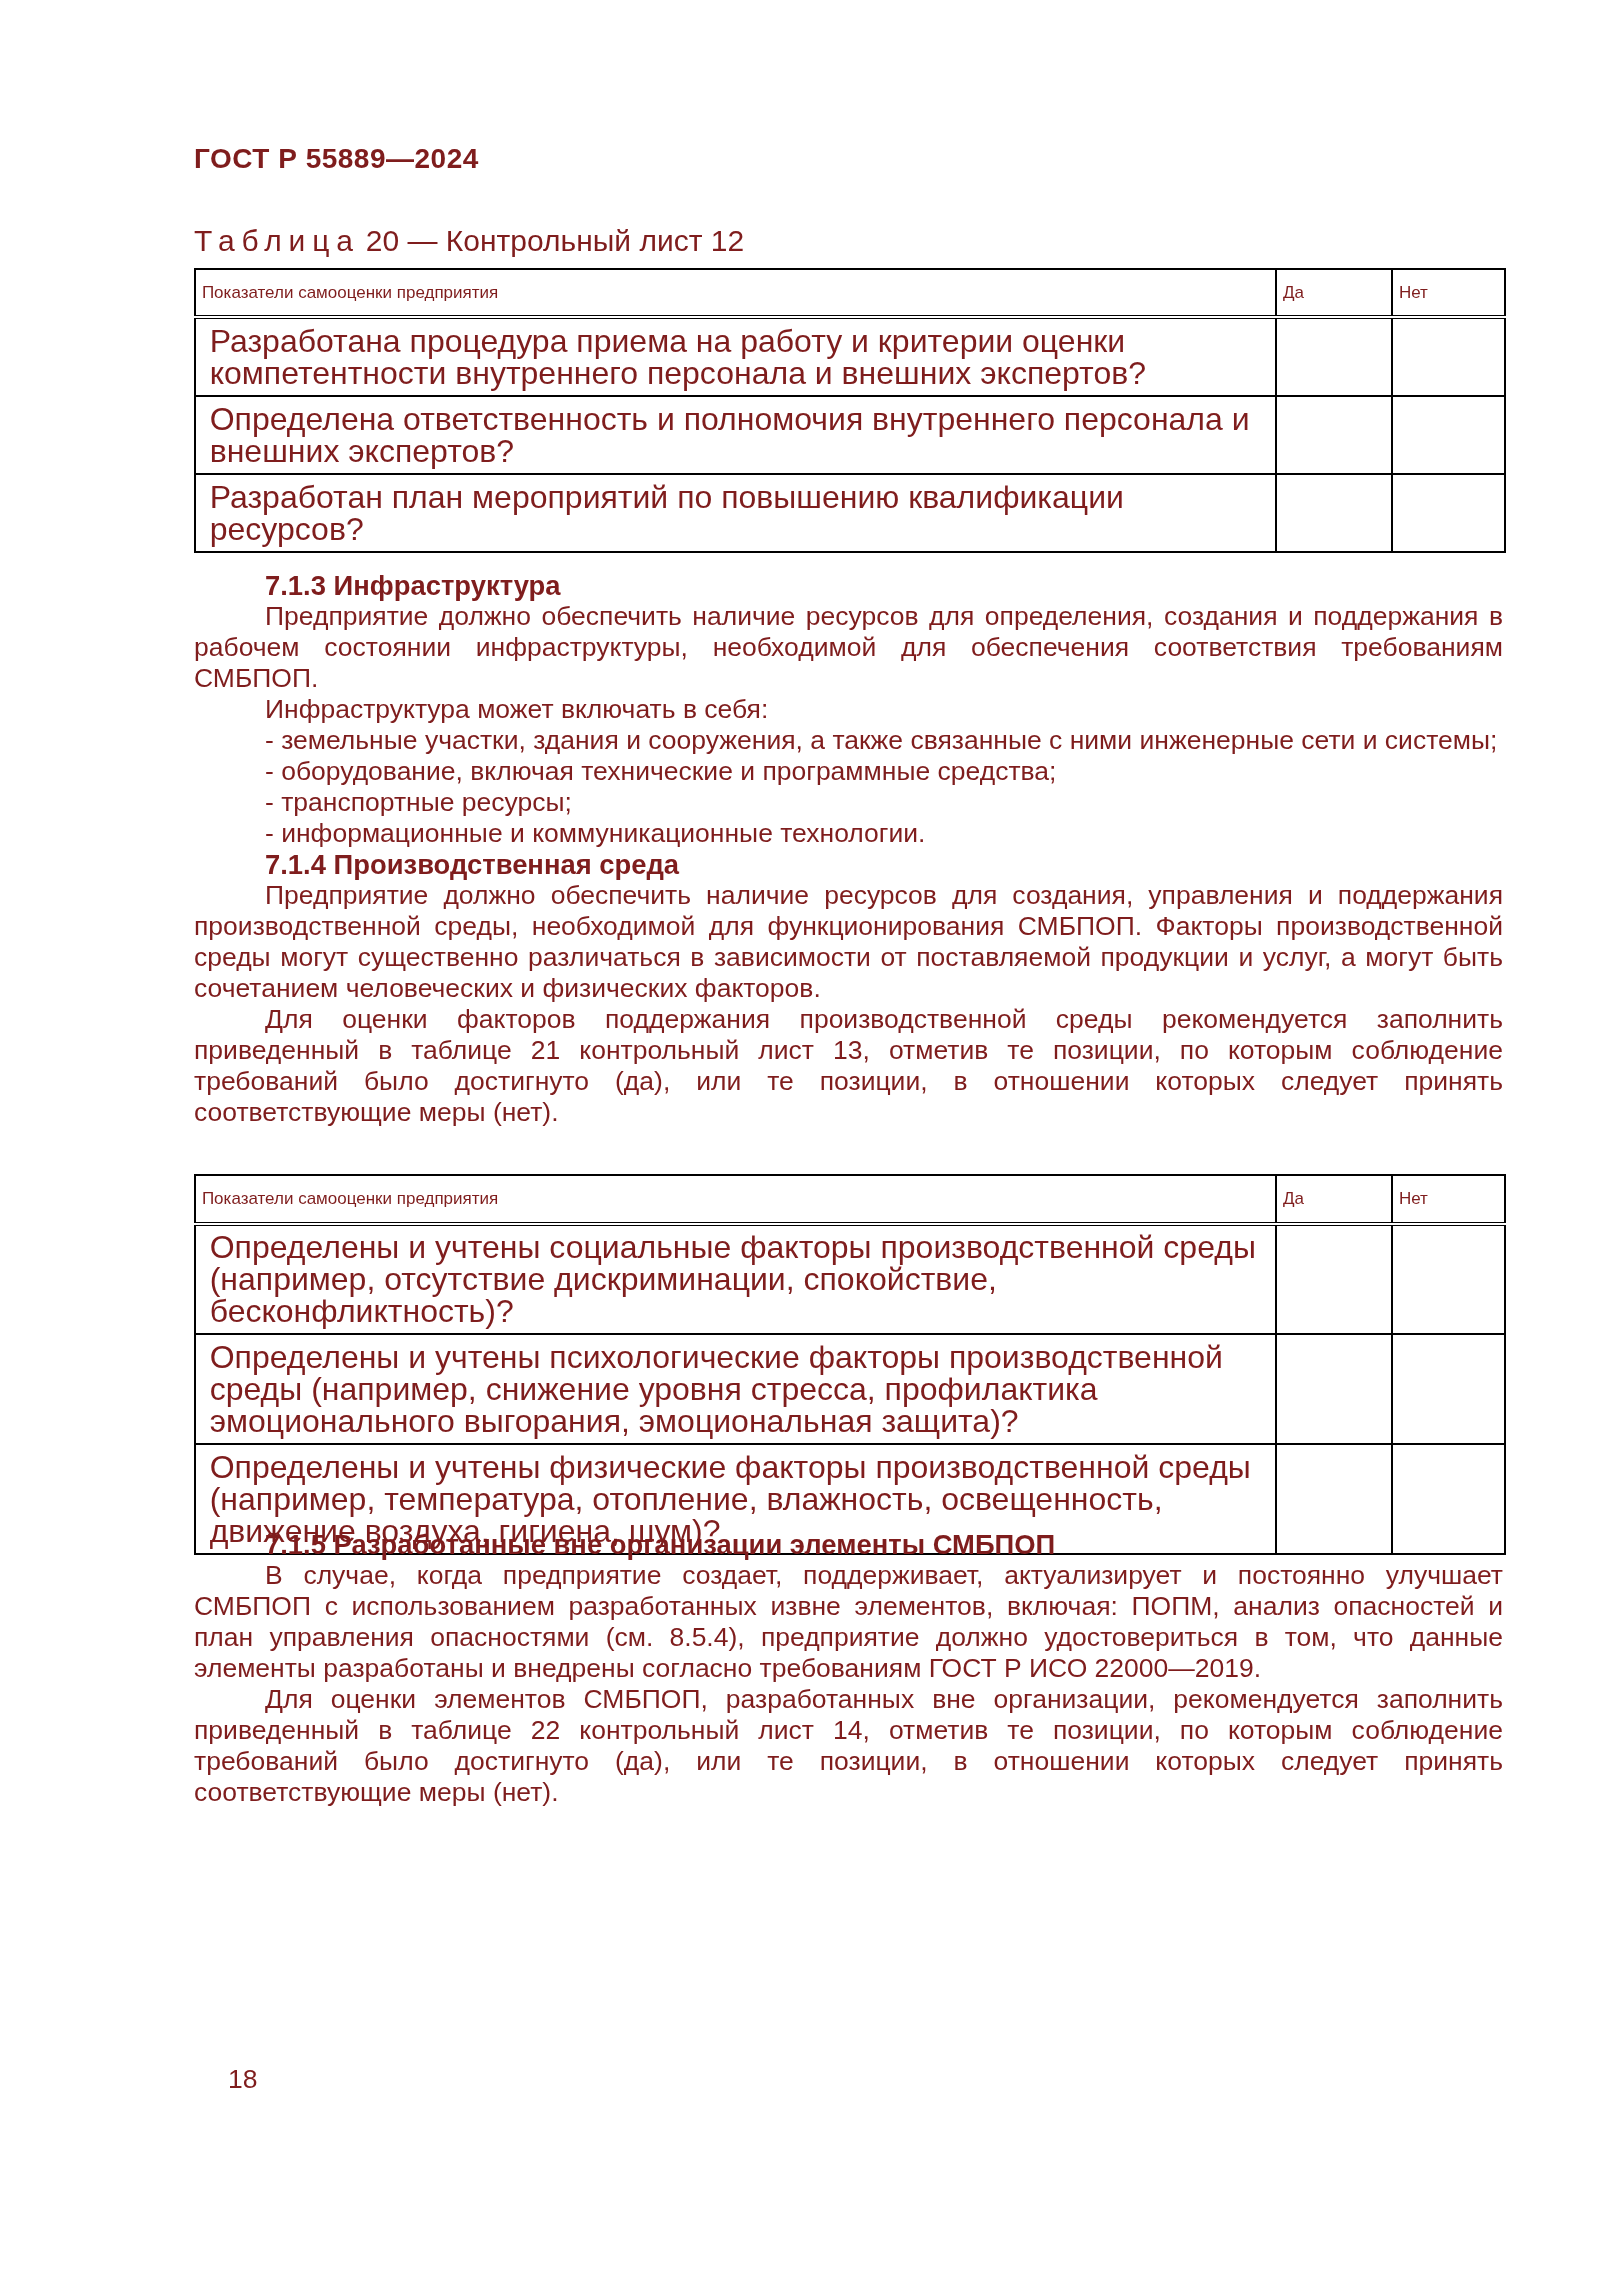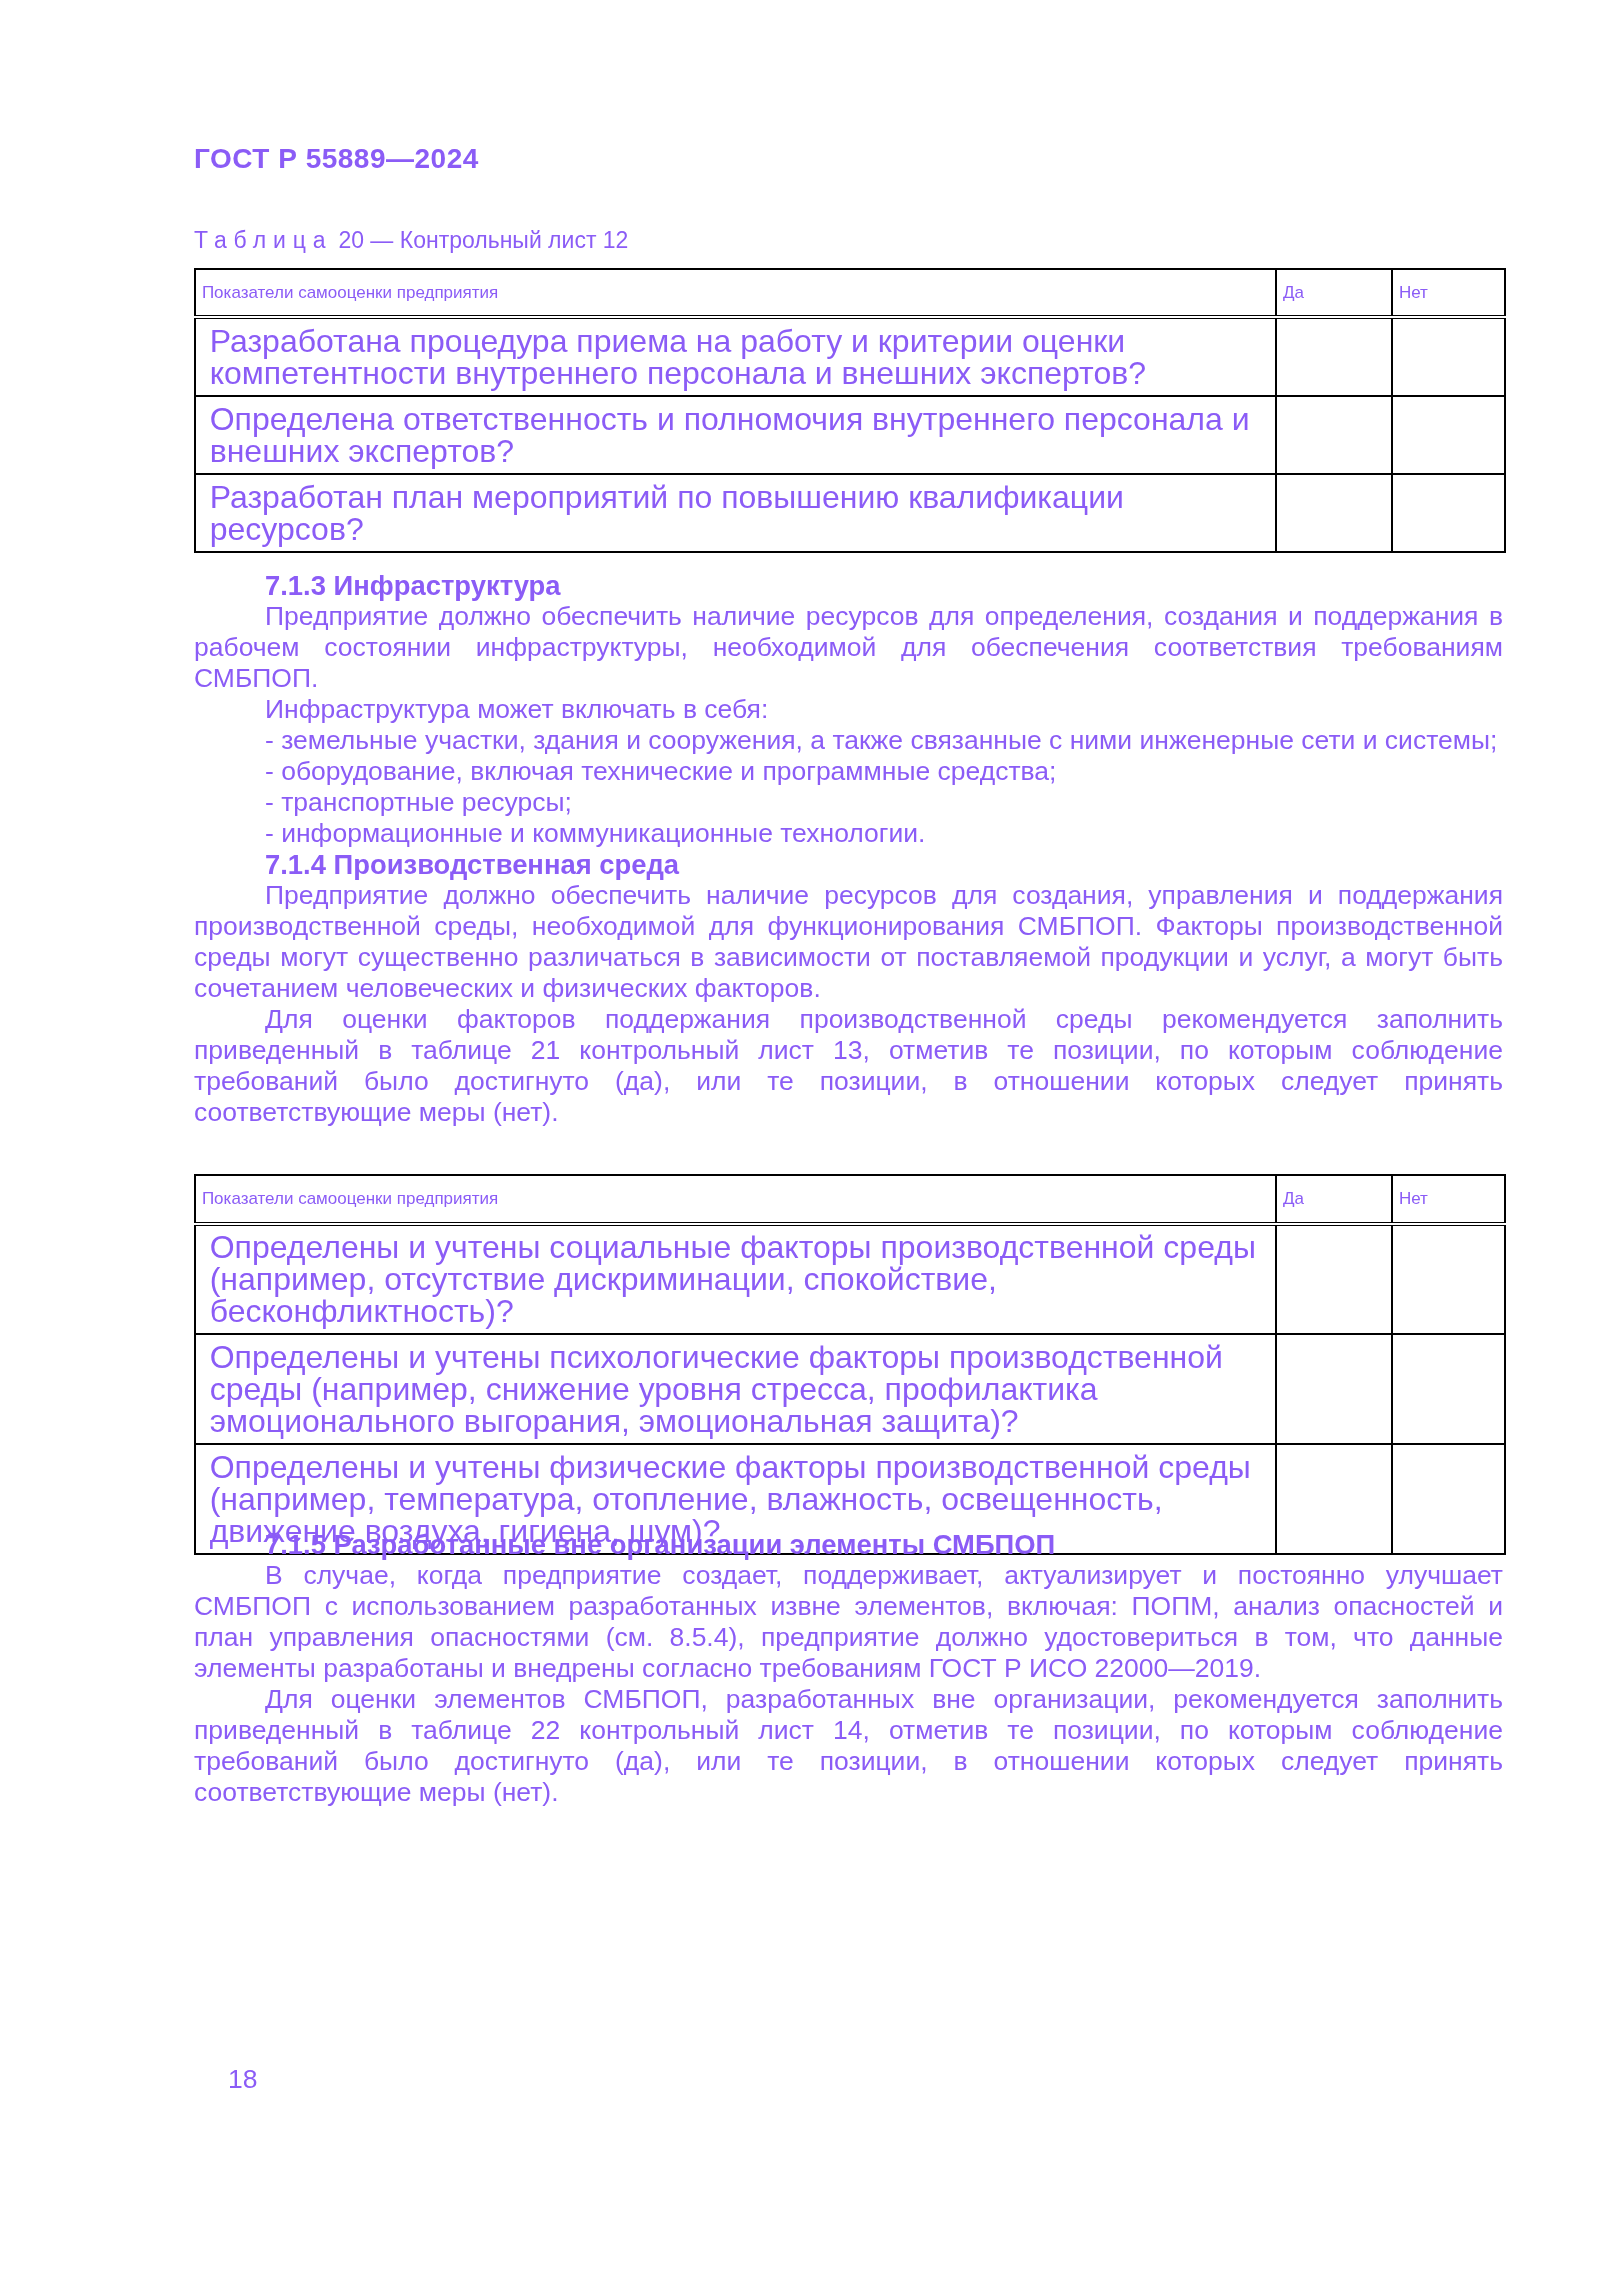--- a/index.html
+++ b/index.html
@@ -3,35 +3,35 @@
 <meta charset="utf-8">
 <style>
   * { box-sizing: border-box; }
   html, body { margin: 0; padding: 0; background: #e8e8e8; }
   .page {
     position: relative;
     width: 1621px;
     height: 2293px;
     margin: 0 auto;
     background: #ffffff;
-    color: #8b5cf6;
+    color: #7f1d1d;
     font-family: "Liberation Sans", sans-serif;
     overflow: hidden;
   }
   .abs { position: absolute; left: 194px; width: 1309px; }
 
   .doc-code {
     font-size: 28px;
     font-weight: bold;
     line-height: 31px;
     letter-spacing: 0.5px;
   }
 
   .caption {
-    font-size: 23px;
+    font-size: 30px;
     line-height: 31px;
     margin: 0 0 11.8px 0;
     text-align: left;
   }
   .caption .cap-label { letter-spacing: 6.9px; margin-right: 5.9px; }
 
   table.checklist {
     border-collapse: collapse;
     width: 1309px;
     table-layout: fixed;

